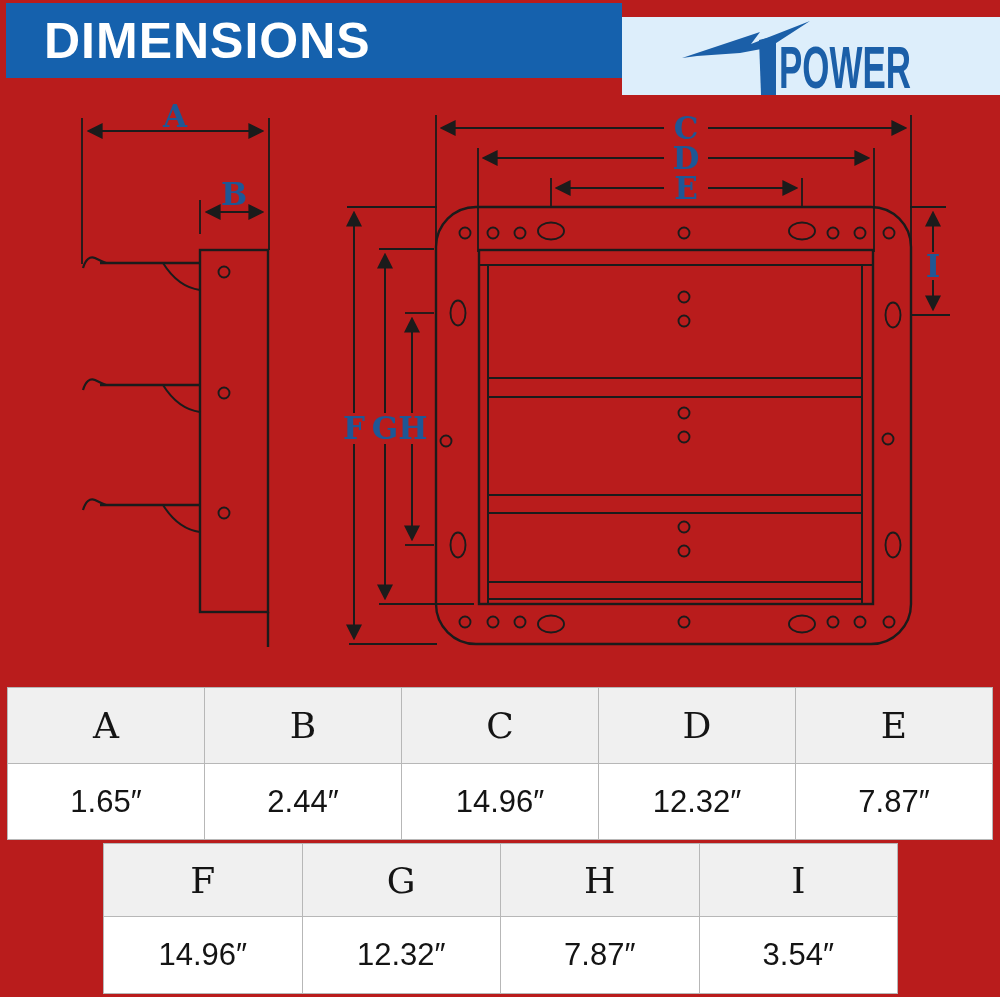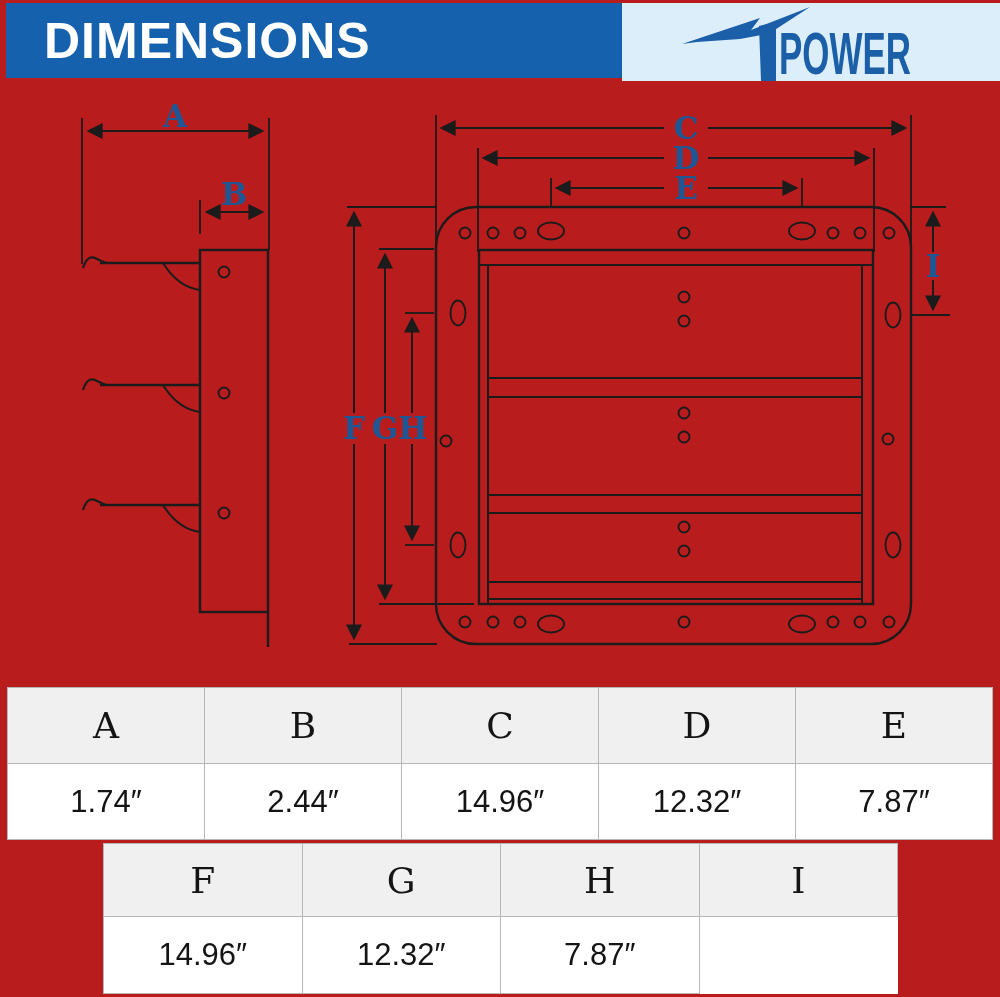--- a/index.html
+++ b/index.html
@@ -4,21 +4,21 @@
 <style>
   html,body{margin:0;padding:0;background:#ffffff;}
   .page{position:relative;width:1000px;height:997px;background:#b91c1c;overflow:hidden;
         font-family:"Liberation Sans",sans-serif;}
 
   
   .header-bar{position:absolute;left:6px;top:3px;width:616px;height:75px;background:#1561ad;
               display:flex;align-items:center;}
   .header-title{color:#ffffff;font-size:50px;font-weight:bold;letter-spacing:1px;
                 padding-left:38px;font-family:"Liberation Sans",sans-serif;}
-  .logo-area{position:absolute;left:622px;top:3px;width:378px;height:78px;background:#ddeefb;}
+  .logo-area{position:absolute;left:622px;top:17px;width:378px;height:78px;background:#ddeefb;}
 
   
   .drawing{position:absolute;left:0;top:80px;width:1000px;height:600px;}
   .dim-label{font-family:"DejaVu Serif",serif;font-size:31px;font-weight:bold;fill:#1f5795;}
 
   
   .dim-table{position:absolute;display:grid;border-top:1px solid #b7b7b7;border-left:1px solid #b7b7b7;
              background:#ffffff;}
   .t1{left:7px;top:687px;width:985px;grid-template-columns:repeat(5,1fr);}
   .t2{left:103px;top:843px;width:794px;grid-template-columns:repeat(4,1fr);}
@@ -208,30 +208,31 @@
     <text class="dim-label" x="413" y="359" text-anchor="middle">H</text>
     <text class="dim-label" x="933" y="197" text-anchor="middle">I</text>
   </svg>
 
   <div class="dim-table t1">
     <div class="cell th">A</div>
     <div class="cell th">B</div>
     <div class="cell th">C</div>
     <div class="cell th">D</div>
     <div class="cell th">E</div>
-    <div class="cell td">1.74″</div>
+    <div class="cell td">1.65″</div>
     <div class="cell td">2.44″</div>
     <div class="cell td">14.96″</div>
     <div class="cell td">12.32″</div>
     <div class="cell td">7.87″</div>
   </div>
 
   <div class="dim-table t2">
     <div class="cell th">F</div>
     <div class="cell th">G</div>
     <div class="cell th">H</div>
     <div class="cell th">I</div>
     <div class="cell td">14.96″</div>
     <div class="cell td">12.32″</div>
     <div class="cell td">7.87″</div>
+    <div class="cell td">3.54″</div>
   </div>
 
 </div>
 
 </body></html>

